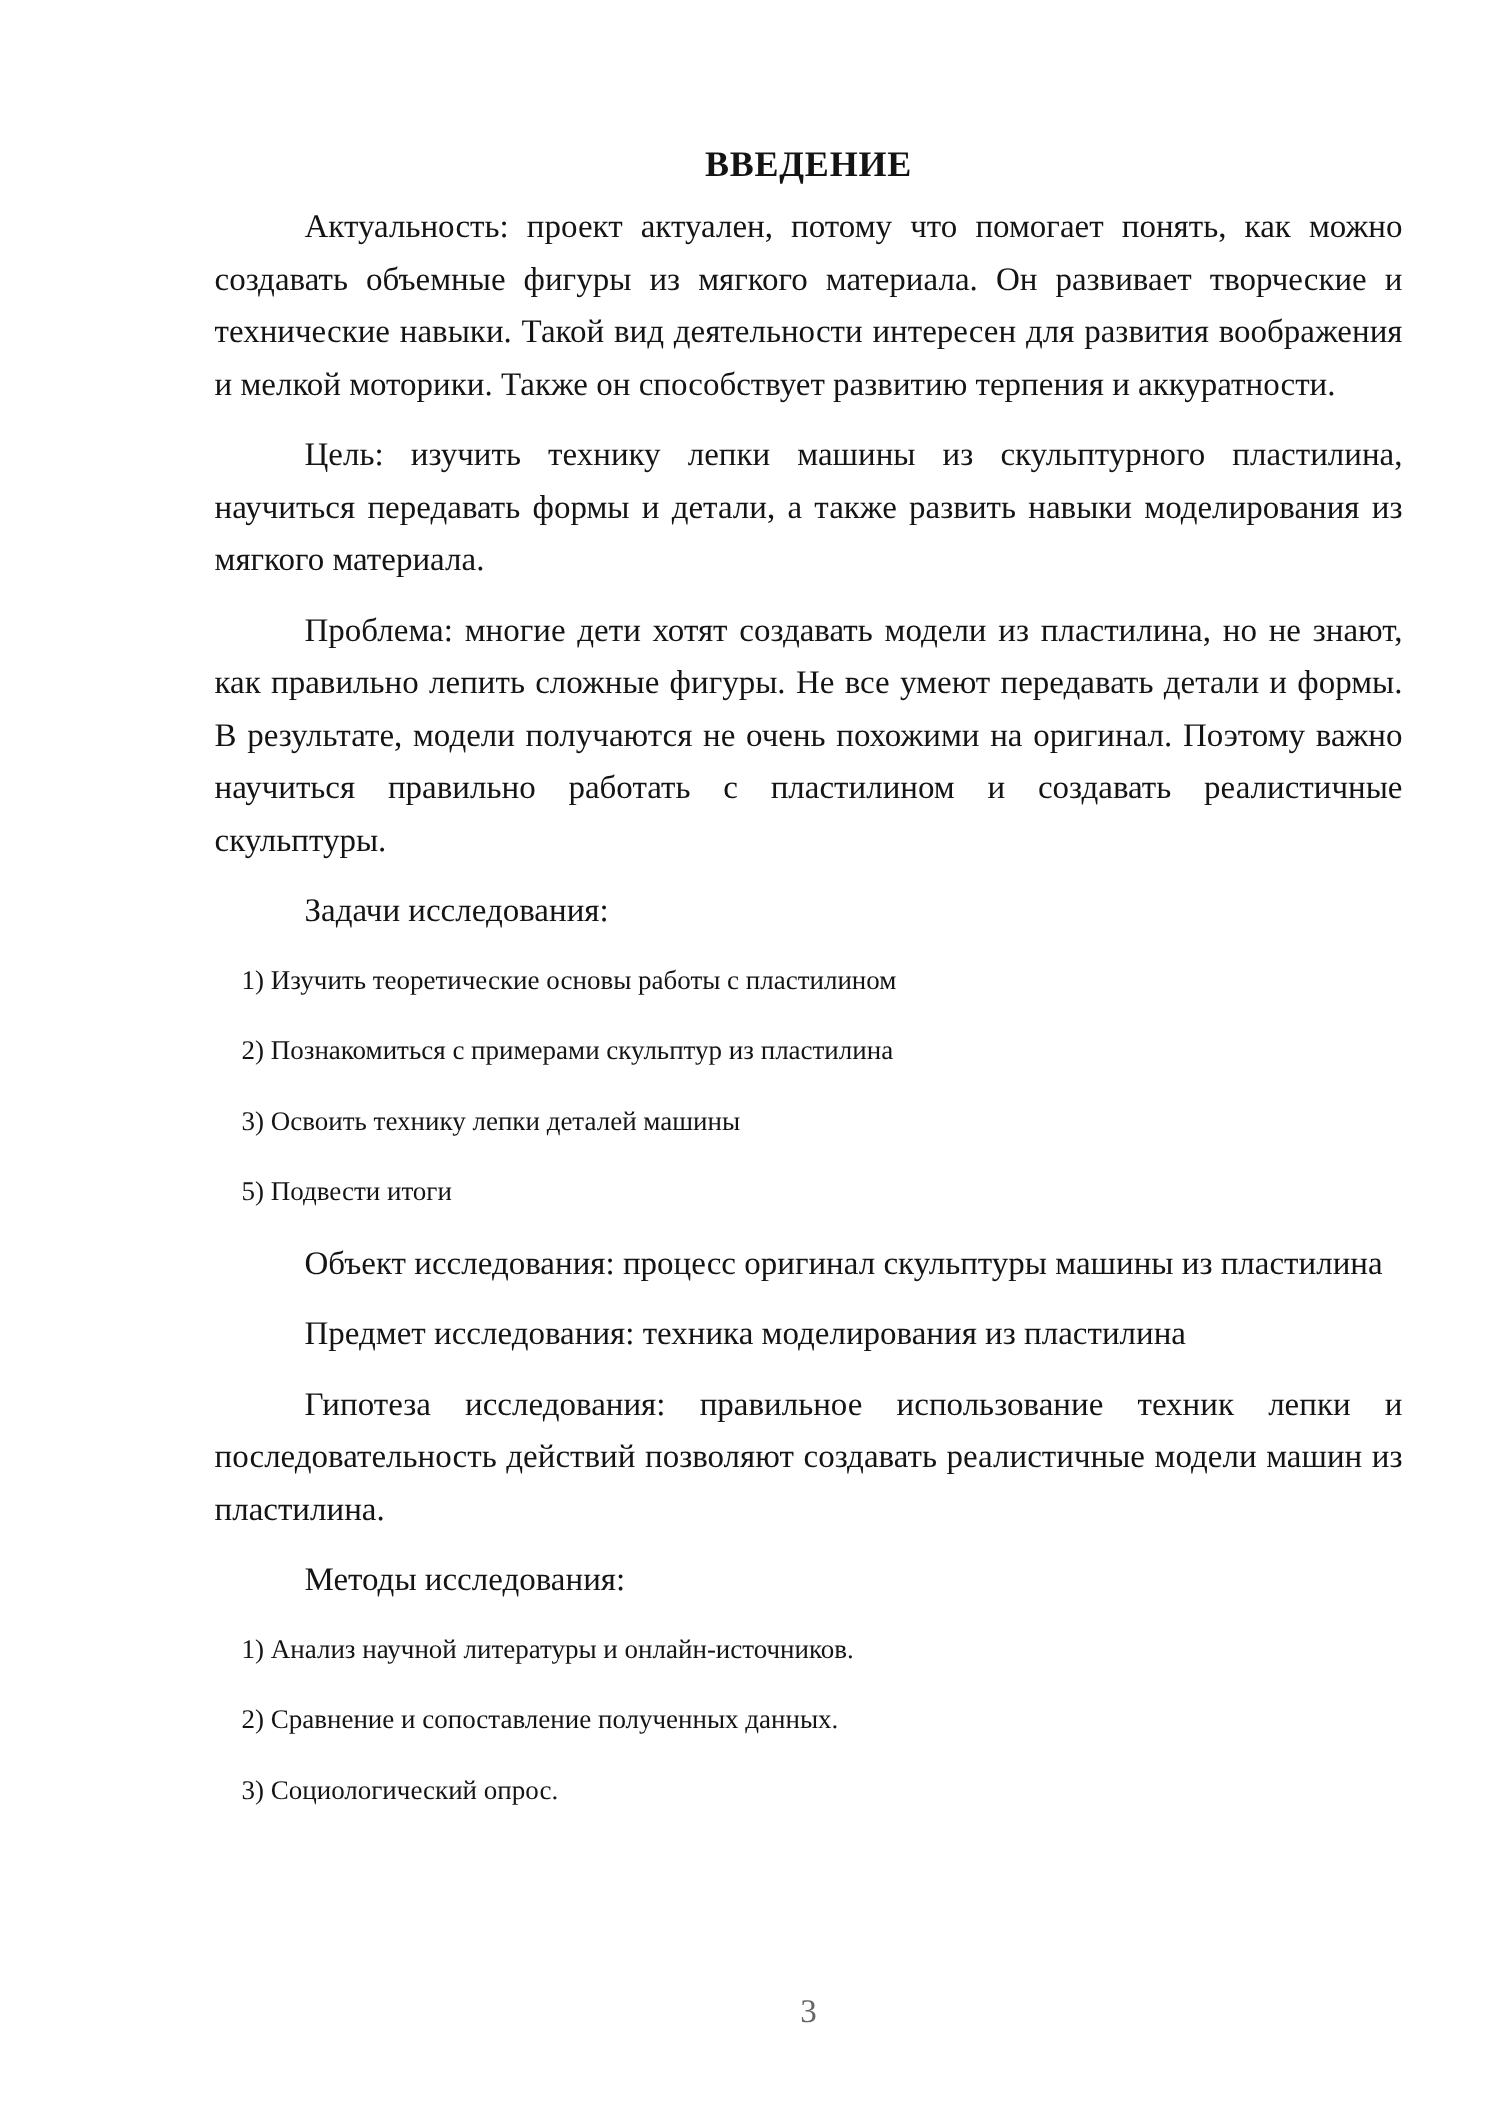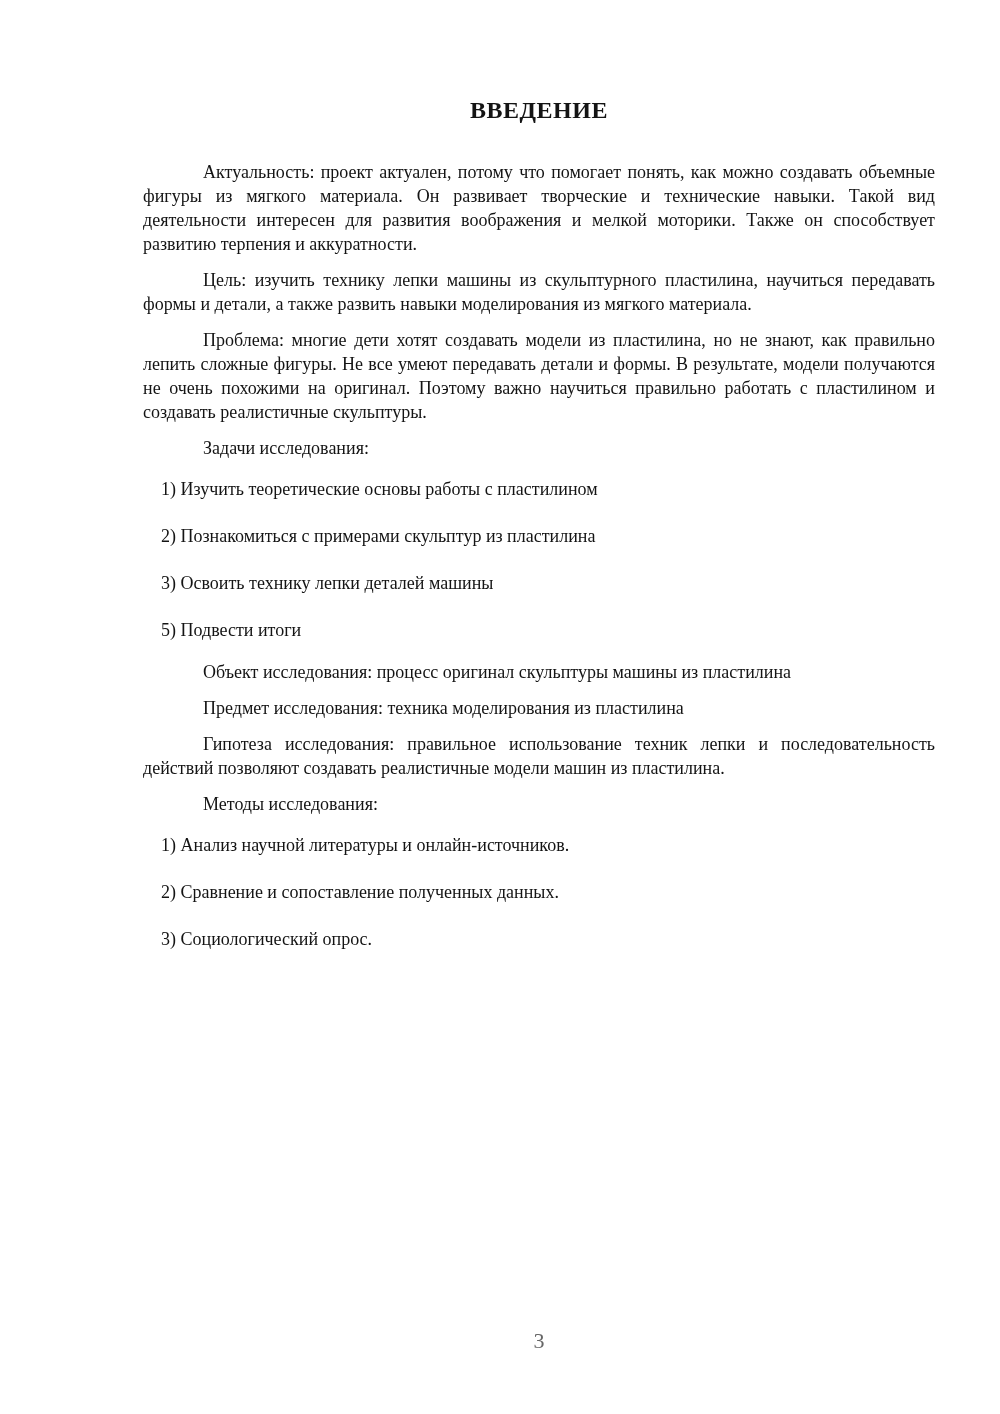--- a/index.html
+++ b/index.html
@@ -16,31 +16,31 @@
   .page {
     position: relative;
     width: 1000px;
     height: 1414px;
     box-sizing: border-box;
     padding: 96px 65px 0 143px;
     background: #ffffff;
     overflow: hidden;
   }
   .doc-title {
-    margin: 0 0 36px 0;
+    margin: 0 0 9px 0;
     font-size: 24px;
     line-height: 28px;
     font-weight: bold;
     text-align: center;
     letter-spacing: 0.5px;
   }
   .para {
     margin: 0 0 12px 0;
-    font-size: 18px;
-    line-height: 24px;
+    font-size: 22px;
+    line-height: 35px;
     text-align: justify;
   }
   .para.indent {
     text-indent: 60px;
   }
   .list-item {
     margin: 0 0 12px 0;
     padding-left: 18px;
     font-size: 18px;
     line-height: 35px;

